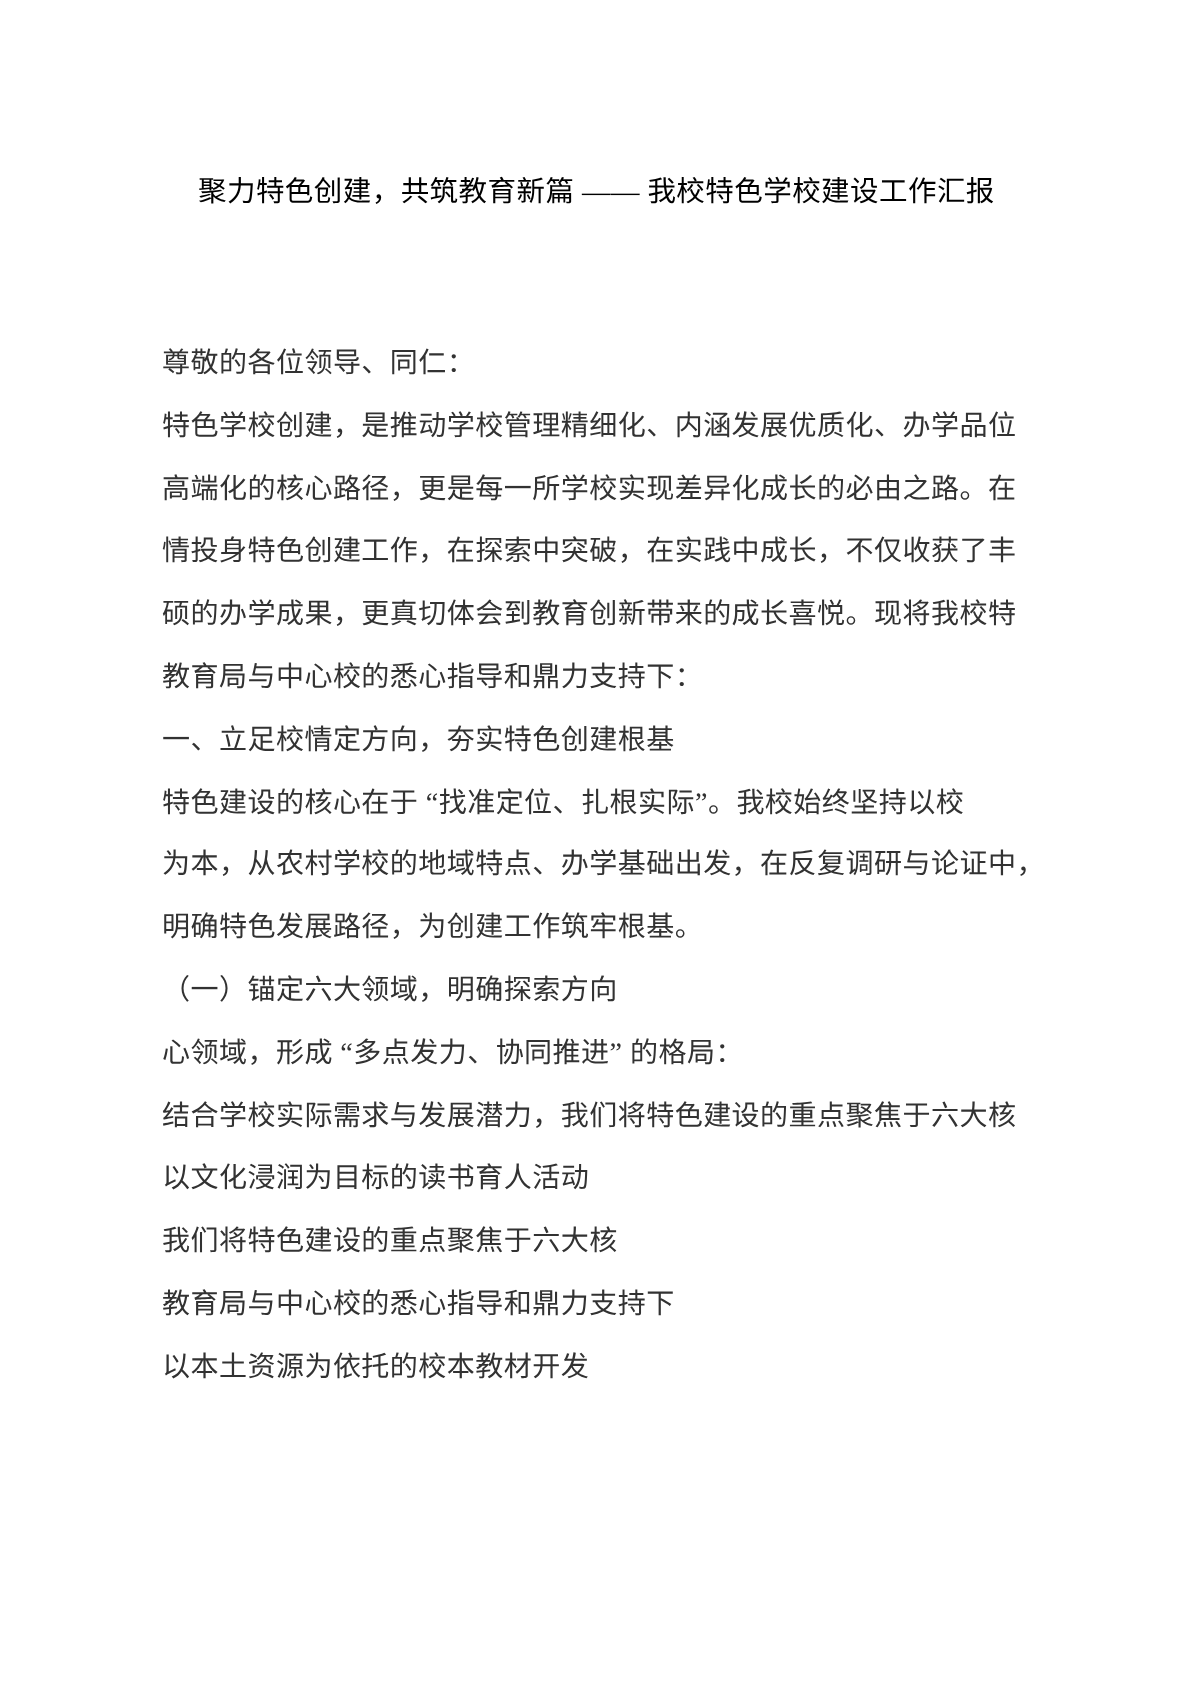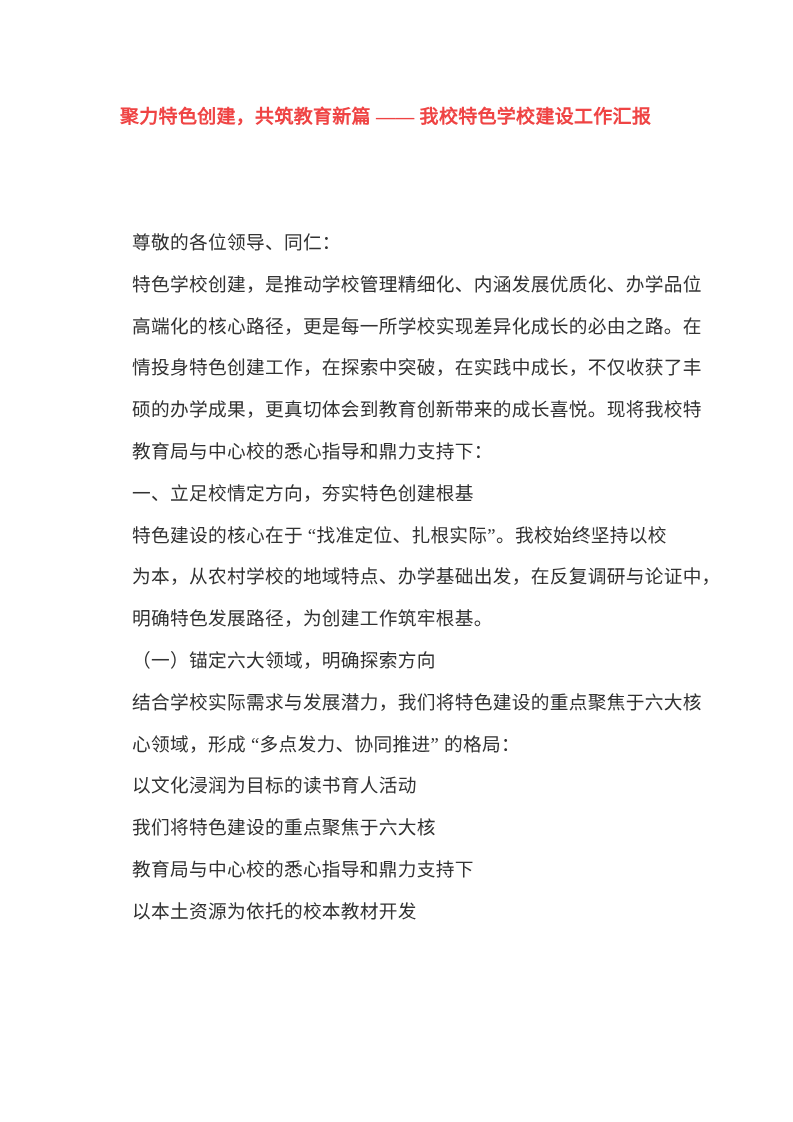--- a/index.html
+++ b/index.html
@@ -17,31 +17,31 @@
   .page {
     position: relative;
     width: 793px;
     height: 1122px;
     background: #ffffff;
   }
   .doc-title {
     position: absolute;
     left: 120px;
     top: 96px;
-    margin: 0;
+    margin: 12px;
     font-size: 19px;
-    font-weight: bold;
+    font-weight: normal;
     line-height: 42px;
-    color: #ef4444;
+    color: #000000;
     white-space: pre;
     letter-spacing: 0.3px;
   }
   .doc-body {
     position: absolute;
-    left: 132px;
+    left: 108px;
     top: 222px;
     width: 600px;
   }
   .doc-line {
     height: 41.8px;
     line-height: 41.8px;
     font-size: 18.7px;
     color: #323232;
     white-space: pre;
     letter-spacing: 0.3px;
@@ -57,20 +57,20 @@
       <div class="doc-line">特色学校创建，是推动学校管理精细化、内涵发展优质化、办学品位</div>
       <div class="doc-line">高端化的核心路径，更是每一所学校实现差异化成长的必由之路。在</div>
       <div class="doc-line">情投身特色创建工作，在探索中突破，在实践中成长，不仅收获了丰</div>
       <div class="doc-line">硕的办学成果，更真切体会到教育创新带来的成长喜悦。现将我校特</div>
       <div class="doc-line">教育局与中心校的悉心指导和鼎力支持下：</div>
       <div class="doc-line">一、立足校情定方向，夯实特色创建根基</div>
       <div class="doc-line">特色建设的核心在于 “找准定位、扎根实际”。我校始终坚持以校</div>
       <div class="doc-line">为本，从农村学校的地域特点、办学基础出发，在反复调研与论证中，</div>
       <div class="doc-line">明确特色发展路径，为创建工作筑牢根基。</div>
       <div class="doc-line">（一）锚定六大领域，明确探索方向</div>
+      <div class="doc-line">心领域，形成 “多点发力、协同推进” 的格局：</div>
       <div class="doc-line">结合学校实际需求与发展潜力，我们将特色建设的重点聚焦于六大核</div>
-      <div class="doc-line">心领域，形成 “多点发力、协同推进” 的格局：</div>
       <div class="doc-line">以文化浸润为目标的读书育人活动</div>
       <div class="doc-line">我们将特色建设的重点聚焦于六大核</div>
       <div class="doc-line">教育局与中心校的悉心指导和鼎力支持下</div>
       <div class="doc-line">以本土资源为依托的校本教材开发</div>
     </div>
 </div>
 
 </body></html>

